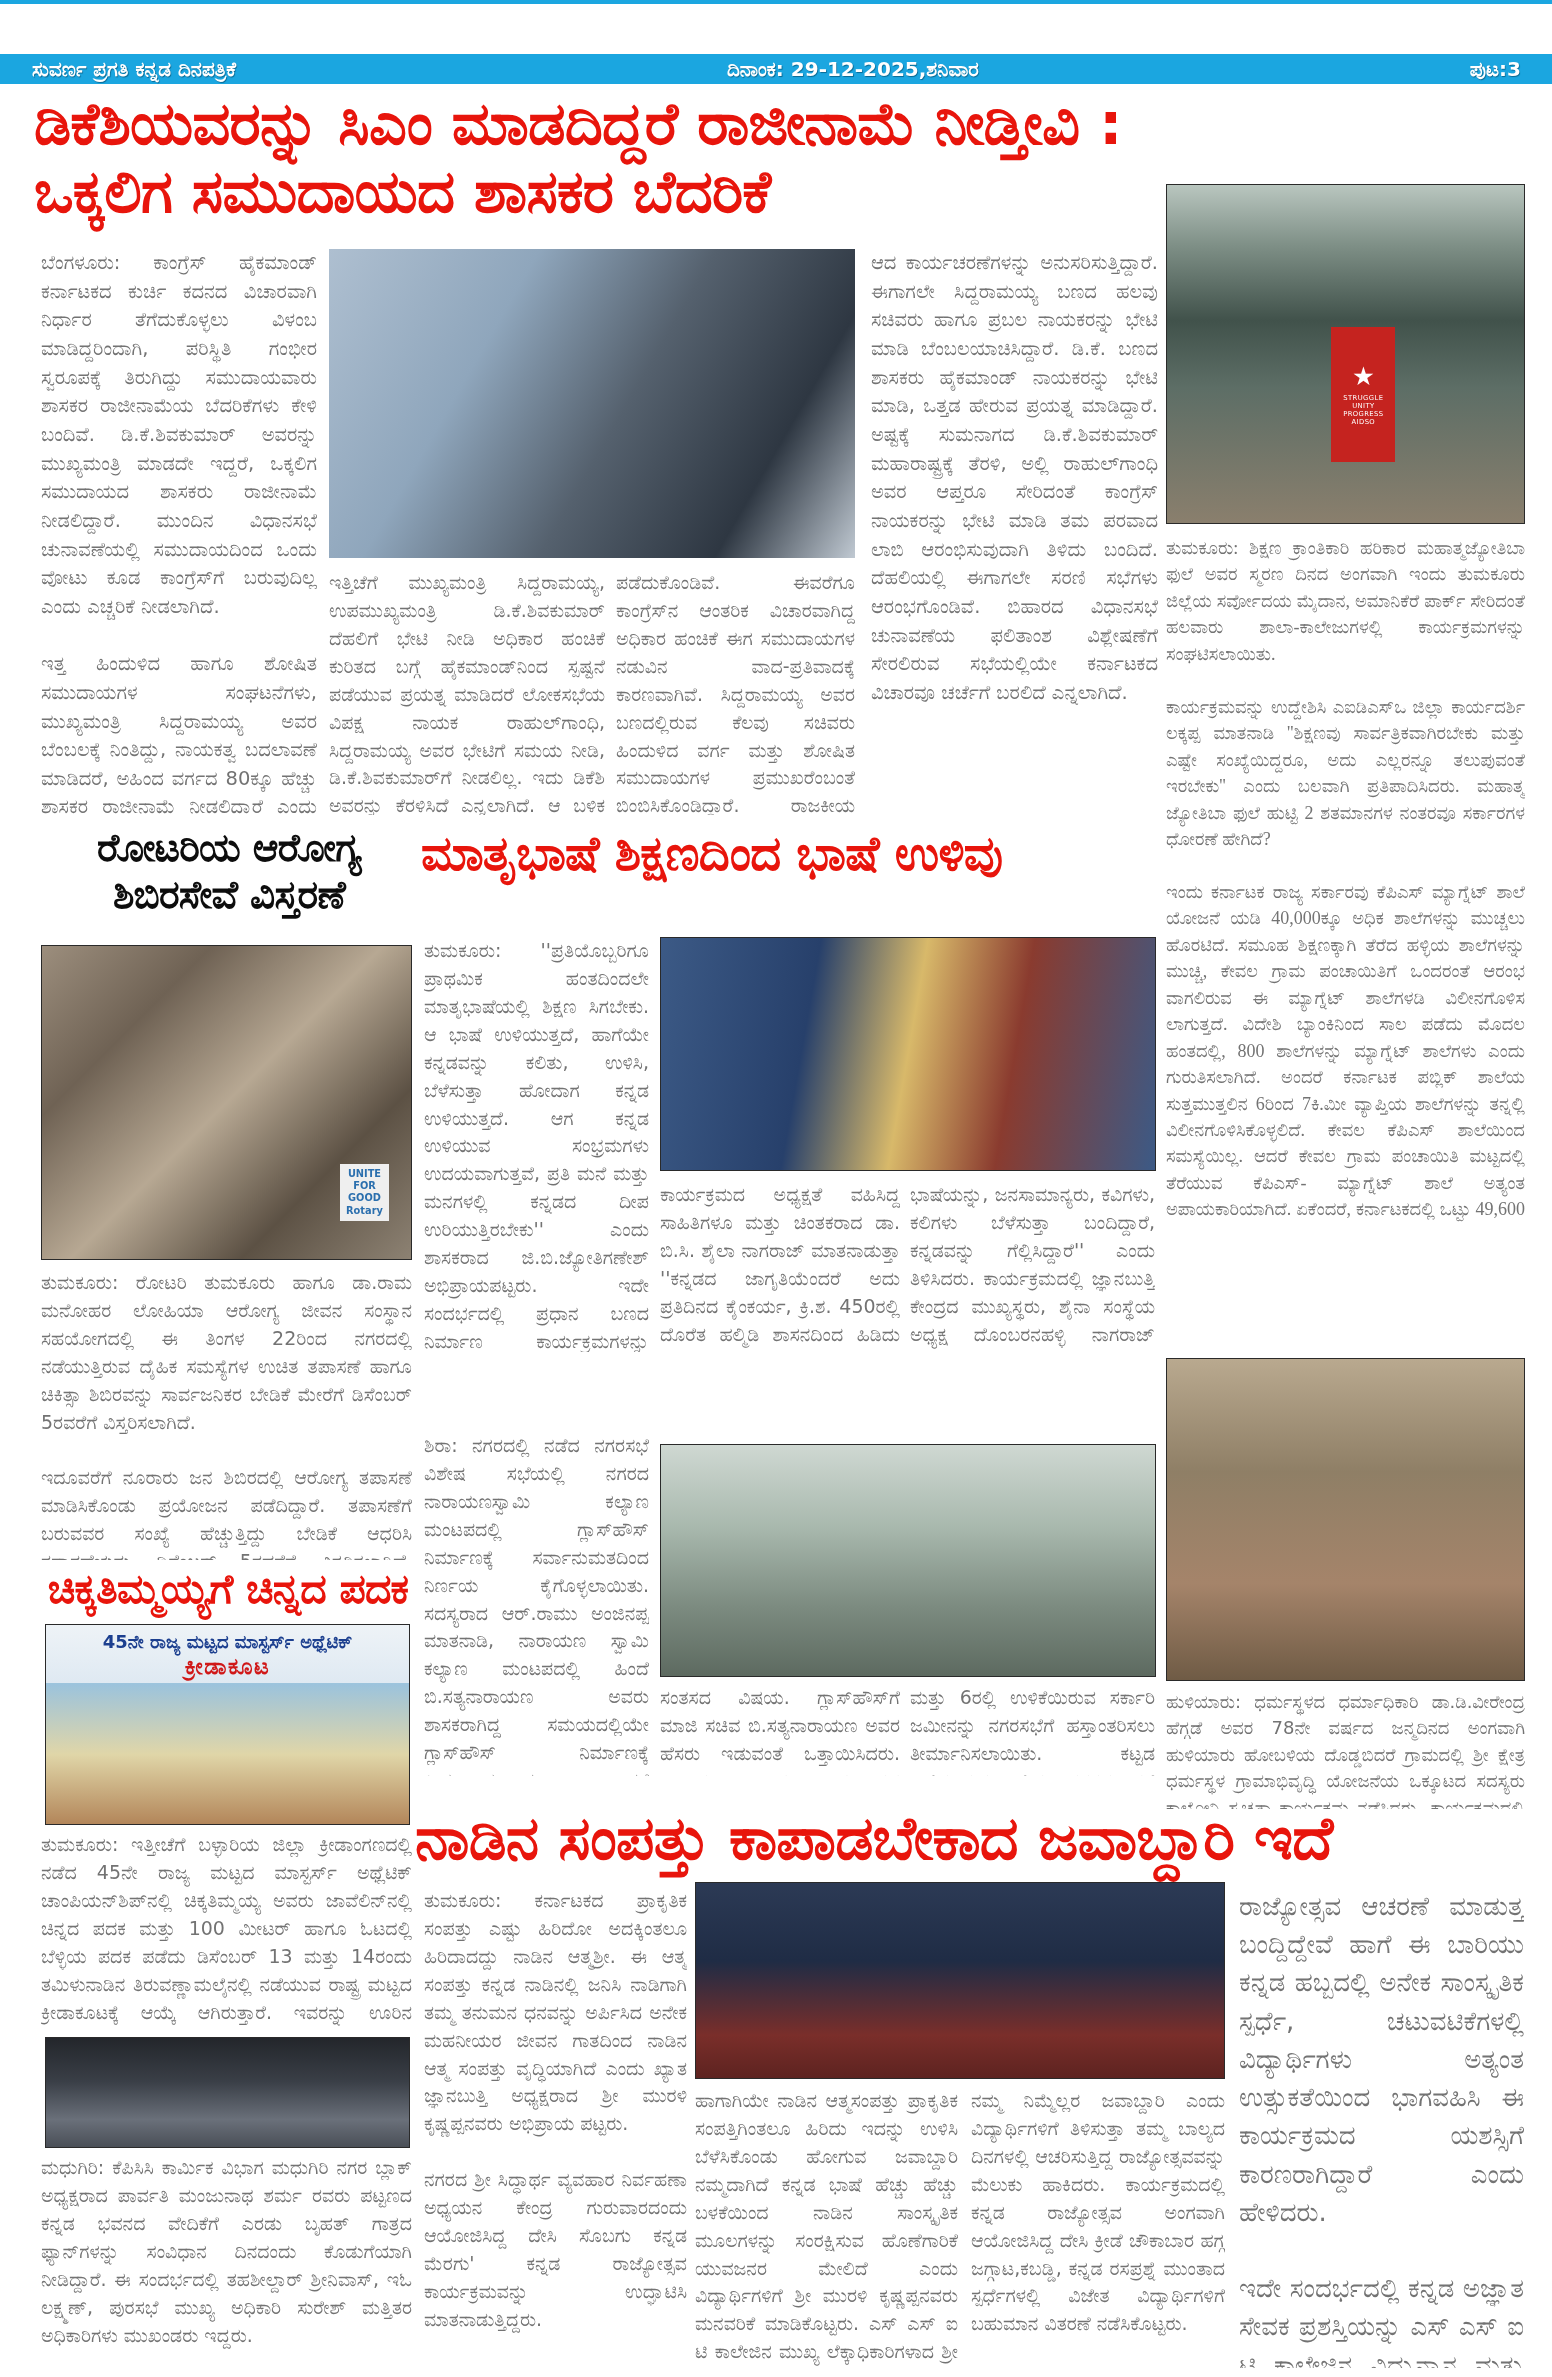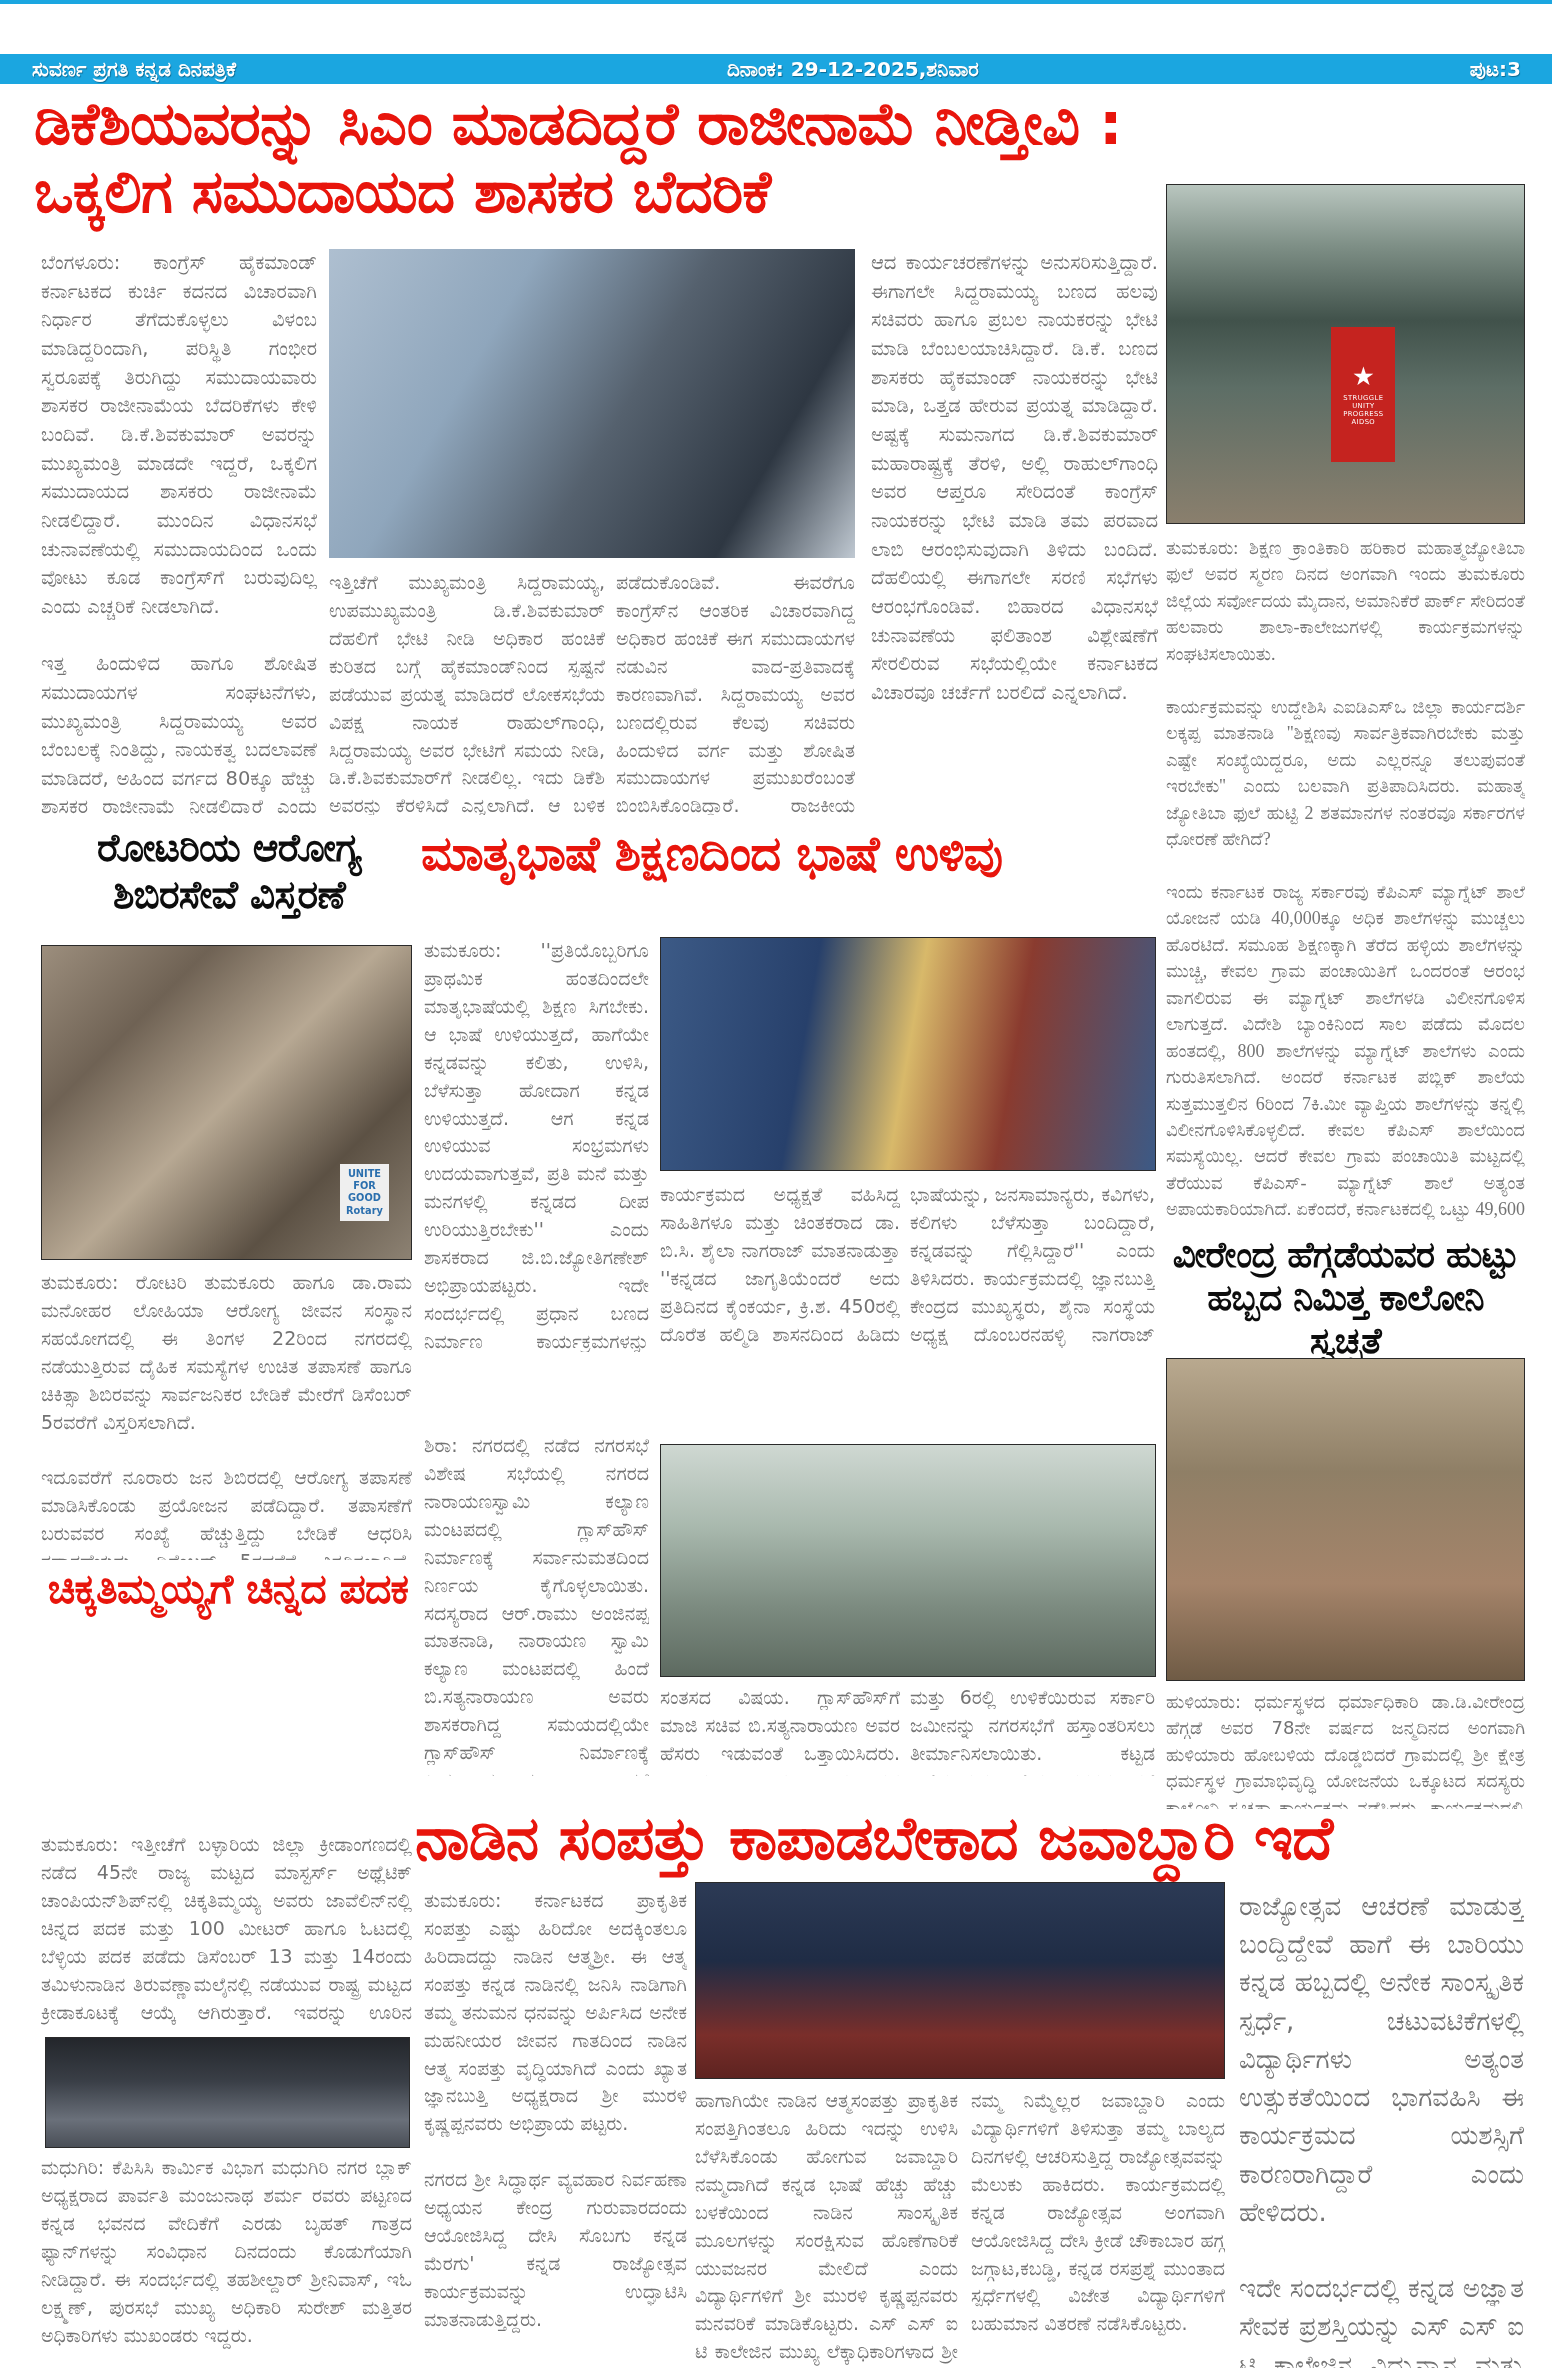--- a/index.html
+++ b/index.html
@@ -111,28 +111,33 @@
   <div class="col" style="left:424px;top:1432px;width:225px;height:344px;">ಶಿರಾ: ನಗರದಲ್ಲಿ ನಡೆದ ನಗರಸಭೆ ವಿಶೇಷ ಸಭೆಯಲ್ಲಿ ನಗರದ ನಾರಾಯಣಸ್ವಾಮಿ ಕಲ್ಯಾಣ ಮಂಟಪದಲ್ಲಿ ಗ್ಲಾಸ್‌ಹೌಸ್ ನಿರ್ಮಾಣಕ್ಕೆ ಸರ್ವಾನುಮತದಿಂದ ನಿರ್ಣಯ ಕೈಗೊಳ್ಳಲಾಯಿತು. ಸದಸ್ಯರಾದ ಆರ್.ರಾಮು ಅಂಜಿನಪ್ಪ ಮಾತನಾಡಿ, ನಾರಾಯಣ ಸ್ವಾಮಿ ಕಲ್ಯಾಣ ಮಂಟಪದಲ್ಲಿ ಹಿಂದೆ ಬಿ.ಸತ್ಯನಾರಾಯಣ ಅವರು ಶಾಸಕರಾಗಿದ್ದ ಸಮಯದಲ್ಲಿಯೇ ಗ್ಲಾಸ್‌ಹೌಸ್ ನಿರ್ಮಾಣಕ್ಕೆ ತೀರ್ಮಾನಿಸಲಾಗಿತ್ತು. ಆದರೆ ಬದಲಾದ ರಾಜಕೀಯ ಪರಿಸ್ಥಿತಿಯಲ್ಲಿ ಟಿ.ಬಿ.ಜಯಚಂದ್ರ ಶಾಸಕರಾಗಿ ಆಯ್ಕೆಯಾದ ನಂತರ ಈ ವಿಚಾರ ಕೈಬಿಡಲಾಗಿದ್ದು ಈಗ ಮತ್ತೆ ಗ್ಲಾಸ್‌ಹೌಸ್ ನಿರ್ಮಾಣಕ್ಕೆ ಮುಂದಾಗಿರುವುದು</div>
 
   <div class="photo ph-meeting" style="left:660px;top:1444px;width:496px;height:233px;"></div>
 
   <div class="col" style="left:660px;top:1684px;width:240px;height:92px;">ಸಂತಸದ ವಿಷಯ. ಗ್ಲಾಸ್‌ಹೌಸ್‌ಗೆ ಮಾಜಿ ಸಚಿವ ಬಿ.ಸತ್ಯನಾರಾಯಣ ಅವರ ಹೆಸರು ಇಡುವಂತೆ ಒತ್ತಾಯಿಸಿದರು. ನಾರಾಯಣಸ್ವಾಮಿ ಕಲ್ಯಾಣ ಮಂಟಪದ ಜಾಗ ಮುಜರಾಯಿ ಇಲಾಖೆಗೆ ಸೇರಿದ್ದು ಯಾವುದೇ ಕಾರಣಕ್ಕೂ ಜಾಗ ಹಸ್ತಾಂತರ ಮಾಡಲು ಬರುವುದಿಲ್ಲ. ಆದರೆ ಇದನ್ನು ವಿಶೇಷ ಪ್ರಕರಣ ಎಂದು ಪರಿಗಣಿಸಿ ಸಂಪುಟ ಸಭೆಯಲ್ಲಿ ಮಂಜೂರು ಮಾಡಿಸಿಕೊಡುವ ಭರವಸೆಯನ್ನು ಶಾಸಕ ಟಿ.ಬಿ.ಜಯಚಂದ್ರ ನೀಡಿದರು. ಹಸ್ತಾಂತರ: ಸರ್ವೇ ನಂಬರ್ 5</div>
 
   <div class="col" style="left:910px;top:1684px;width:245px;height:92px;">ಮತ್ತು 6ರಲ್ಲಿ ಉಳಿಕೆಯಿರುವ ಸರ್ಕಾರಿ ಜಮೀನನ್ನು ನಗರಸಭೆಗೆ ಹಸ್ತಾಂತರಿಸಲು ತೀರ್ಮಾನಿಸಲಾಯಿತು. ಕಟ್ಟಡ ಒಡೆಯುವುದು ಬೇಡ: ನಗರದ ಹಳೆ ಪುರಸಭೆ ಕಟ್ಟಡ ಒಡೆದು ವಾಣಿಜ್ಯ ಕಟ್ಟಡ ನಿರ್ಮಾಣಕ್ಕೆ ಸದಸ್ಯ ಎಸ್.ಎಲ್.ರಂಗನಾಥ್ ತೀವ್ರವಾಗಿ ವಿರೋಧಿಸಿದರು. ಶಾಸಕ ಟಿ.ಬಿ.ಜಯಚಂದ್ರ, ತಹಶೀಲ್ದಾರ್ ಆನಂದಕುಮಾರ್, ನಗರಸಭೆ ಪೌರಾಯುಕ್ತ ರುದ್ರೇಶ್, ಅಧ್ಯಕ್ಷ ಜೀಷಾನ್ ಮಹಮೂದ್, ಉಪಾಧ್ಯಕ್ಷ ಲಕ್ಷ್ಮಿಕಾಂತ್ ಇತರರಿದ್ದರು.</div>
 
   <div class="h-red" style="left:44px;top:1566px;width:368px;font-size:41px;text-align:center;">ಚಿಕ್ಕತಿಮ್ಮಯ್ಯಗೆ ಚಿನ್ನದ ಪದಕ</div>
 
+  <div class="photo ph-sports" style="left:45px;top:1624px;width:365px;height:201px;">
+    <div class="banner">
+      <span class="b1">45ನೇ ರಾಜ್ಯ ಮಟ್ಟದ ಮಾಸ್ಟರ್ಸ್ ಅಥ್ಲೆಟಿಕ್</span>
+      <span class="b2">ಕ್ರೀಡಾಕೂಟ</span>
+    </div>
+  </div>
 
   <div class="col" style="left:41px;top:1831px;width:371px;height:201px;">ತುಮಕೂರು: ಇತ್ತೀಚೆಗೆ ಬಳ್ಳಾರಿಯ ಜಿಲ್ಲಾ ಕ್ರೀಡಾಂಗಣದಲ್ಲಿ ನಡೆದ 45ನೇ ರಾಜ್ಯ ಮಟ್ಟದ ಮಾಸ್ಟರ್ಸ್ ಅಥ್ಲೆಟಿಕ್ ಚಾಂಪಿಯನ್‌ಶಿಪ್‌ನಲ್ಲಿ ಚಿಕ್ಕತಿಮ್ಮಯ್ಯ ಅವರು ಜಾವೆಲಿನ್‌ನಲ್ಲಿ ಚಿನ್ನದ ಪದಕ ಮತ್ತು 100 ಮೀಟರ್ ಹಾಗೂ ಓಟದಲ್ಲಿ ಬೆಳ್ಳಿಯ ಪದಕ ಪಡೆದು ಡಿಸೆಂಬರ್ 13 ಮತ್ತು 14ರಂದು ತಮಿಳುನಾಡಿನ ತಿರುವಣ್ಣಾಮಲೈನಲ್ಲಿ ನಡೆಯುವ ರಾಷ್ಟ್ರ ಮಟ್ಟದ ಕ್ರೀಡಾಕೂಟಕ್ಕೆ ಆಯ್ಕೆ ಆಗಿರುತ್ತಾರೆ. ಇವರನ್ನು ಊರಿನ ಗ್ರಾಮಸ್ಥರು ಮತ್ತು ಯುವ ಸಬಲೀಕರಣ ಮತ್ತು ಕ್ರೀಡಾ ಇಲಾಖೆಯ ಸಹಾಯ ನಿರ್ದೇಶಕರು ಆದ ರೋಹಿತ್ ಗಂಗಾಧರ್ ಸರ್ ಹಾಗೂ ಸ್ನೇಹಿತರು ಶುಭಕೋರಿದರು.</div>
 
   <div class="photo ph-group" style="left:45px;top:2037px;width:365px;height:111px;"></div>
 
   <div class="col" style="left:41px;top:2154px;width:371px;height:203px;">ಮಧುಗಿರಿ: ಕೆಪಿಸಿಸಿ ಕಾರ್ಮಿಕ ವಿಭಾಗ ಮಧುಗಿರಿ ನಗರ ಬ್ಲಾಕ್ ಅಧ್ಯಕ್ಷರಾದ ಪಾರ್ವತಿ ಮಂಜುನಾಥ ಶರ್ಮ ರವರು ಪಟ್ಟಣದ ಕನ್ನಡ ಭವನದ ವೇದಿಕೆಗೆ ಎರಡು ಬೃಹತ್ ಗಾತ್ರದ ಫ್ಯಾನ್‌ಗಳನ್ನು ಸಂವಿಧಾನ ದಿನದಂದು ಕೊಡುಗೆಯಾಗಿ ನೀಡಿದ್ದಾರೆ. ಈ ಸಂದರ್ಭದಲ್ಲಿ ತಹಶೀಲ್ದಾರ್ ಶ್ರೀನಿವಾಸ್, ಇಓ ಲಕ್ಷ್ಮಣ್, ಪುರಸಭೆ ಮುಖ್ಯ ಅಧಿಕಾರಿ ಸುರೇಶ್ ಮತ್ತಿತರ ಅಧಿಕಾರಿಗಳು ಮುಖಂಡರು ಇದ್ದರು.</div>
 
-  <div class="h-black" style="left:1166px;top:1233px;width:359px;font-size:36px;text-align:center;">ವೀರೇಂದ್ರ ಹೆಗ್ಗಡೆಯವರ ಹುಟ್ಟು ಹಬ್ಬದ ನಿಮಿತ್ತ ಕಾಲೋನಿ ಸ್ವಚ್ಛತೆ</div>
 
   <div class="photo ph-colony" style="left:1166px;top:1358px;width:359px;height:323px;"></div>
 
   <div class="col" style="left:1166px;top:1689px;width:359px;height:120px;font-size:18px;">ಹುಳಿಯಾರು: ಧರ್ಮಸ್ಥಳದ ಧರ್ಮಾಧಿಕಾರಿ ಡಾ.ಡಿ.ವೀರೇಂದ್ರ ಹೆಗ್ಗಡೆ ಅವರ 78ನೇ ವರ್ಷದ ಜನ್ಮದಿನದ ಅಂಗವಾಗಿ ಹುಳಿಯಾರು ಹೋಬಳಿಯ ದೊಡ್ಡಬಿದರೆ ಗ್ರಾಮದಲ್ಲಿ ಶ್ರೀ ಕ್ಷೇತ್ರ ಧರ್ಮಸ್ಥಳ ಗ್ರಾಮಾಭಿವೃದ್ಧಿ ಯೋಜನೆಯ ಒಕ್ಕೂಟದ ಸದಸ್ಯರು ಕಾಲೋನಿ ಸ್ವಚ್ಛತಾ ಕಾರ್ಯಕ್ರಮ ನಡೆಸಿದರು. ಕಾರ್ಯಕ್ರಮದಲ್ಲಿ ನಾಗರತ್ನ, ಸುನಿತಾ, ಸವಿತಾ ಸೇರಿದಂತೆ ಇತರರು ಉಪಸ್ಥಿತರಿದ್ದರು.</div>
 
   <div class="h-red" style="left:415px;top:1804px;width:1136px;font-size:60px;">ನಾಡಿನ ಸಂಪತ್ತು ಕಾಪಾಡಬೇಕಾದ ಜವಾಬ್ದಾರಿ ಇದೆ</div>
 
   <div class="col" style="left:424px;top:1887px;width:263px;height:481px;">ತುಮಕೂರು: ಕರ್ನಾಟಕದ ಪ್ರಾಕೃತಿಕ ಸಂಪತ್ತು ಎಷ್ಟು ಹಿರಿದೋ ಅದಕ್ಕಿಂತಲೂ ಹಿರಿದಾದದ್ದು ನಾಡಿನ ಆತ್ಮಶ್ರೀ. ಈ ಆತ್ಮ ಸಂಪತ್ತು ಕನ್ನಡ ನಾಡಿನಲ್ಲಿ ಜನಿಸಿ ನಾಡಿಗಾಗಿ ತಮ್ಮ ತನುಮನ ಧನವನ್ನು ಅರ್ಪಿಸಿದ ಅನೇಕ ಮಹನೀಯರ ಜೀವನ ಗಾತದಿಂದ ನಾಡಿನ ಆತ್ಮ ಸಂಪತ್ತು ವೃದ್ಧಿಯಾಗಿದೆ ಎಂದು ಖ್ಯಾತ ಜ್ಞಾನಬುತ್ತಿ ಅಧ್ಯಕ್ಷರಾದ ಶ್ರೀ ಮುರಳಿ ಕೃಷ್ಣಪ್ಪನವರು ಅಭಿಪ್ರಾಯ ಪಟ್ಟರು.
 
 ನಗರದ ಶ್ರೀ ಸಿದ್ಧಾರ್ಥ ವ್ಯವಹಾರ ನಿರ್ವಹಣಾ ಅಧ್ಯಯನ ಕೇಂದ್ರ ಗುರುವಾರದಂದು ಆಯೋಜಿಸಿದ್ದ ದೇಸಿ ಸೊಬಗು ಕನ್ನಡ ಮೆರಗು' ಕನ್ನಡ ರಾಜ್ಯೋತ್ಸವ ಕಾರ್ಯಕ್ರಮವನ್ನು ಉದ್ಘಾಟಿಸಿ ಮಾತನಾಡುತ್ತಿದ್ದರು.</div>

